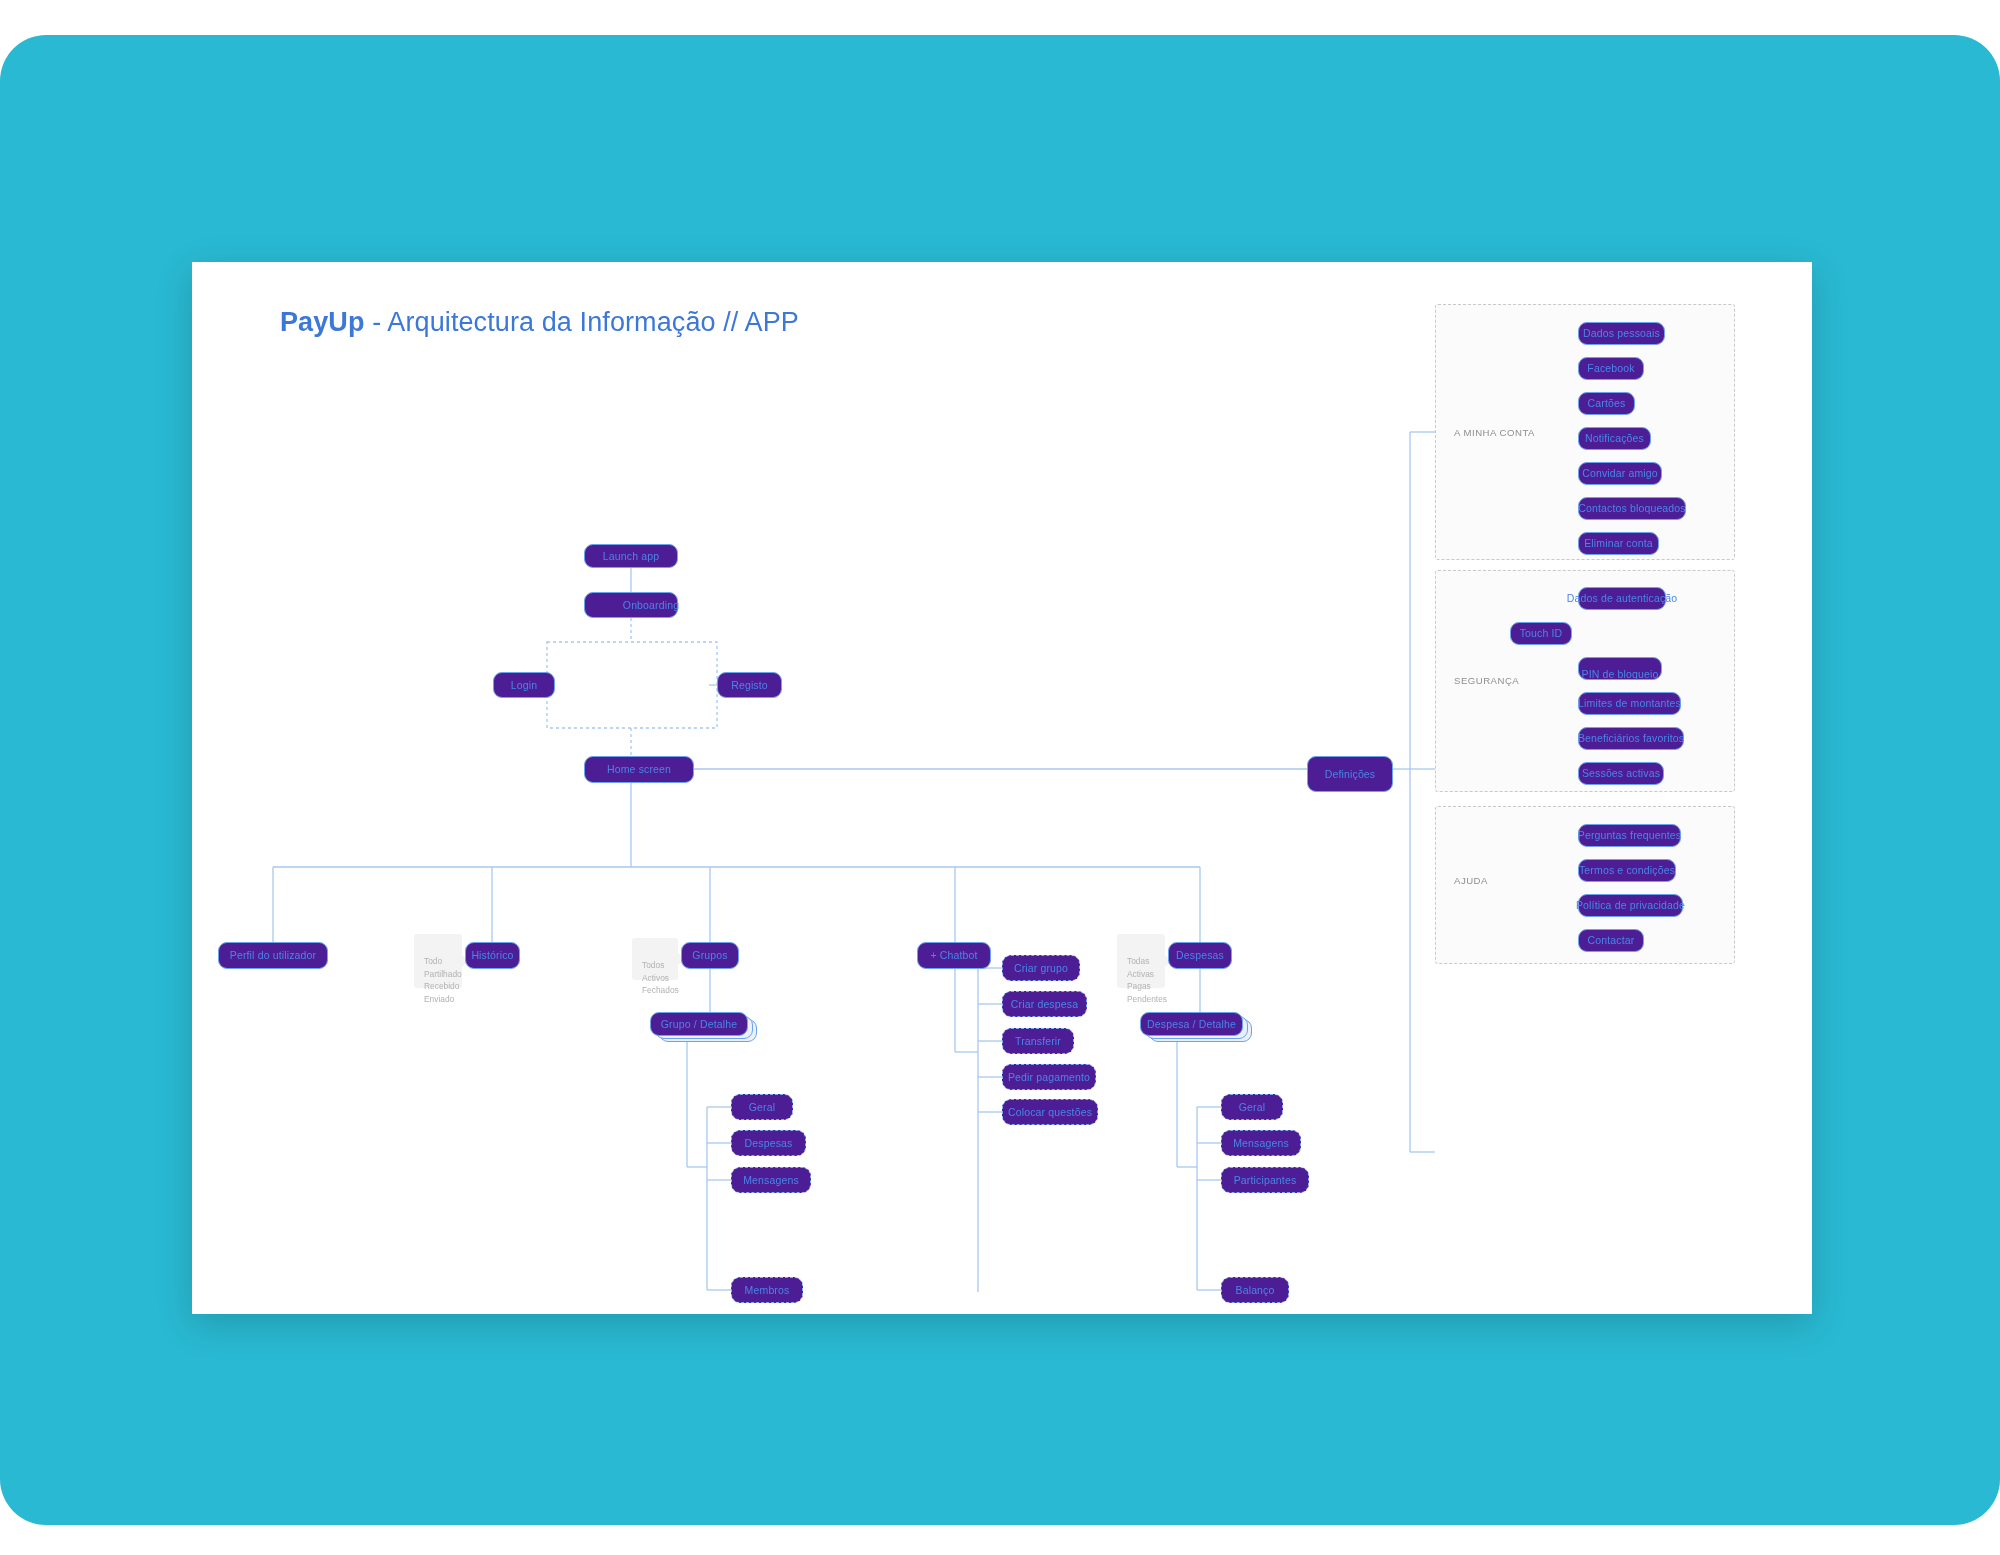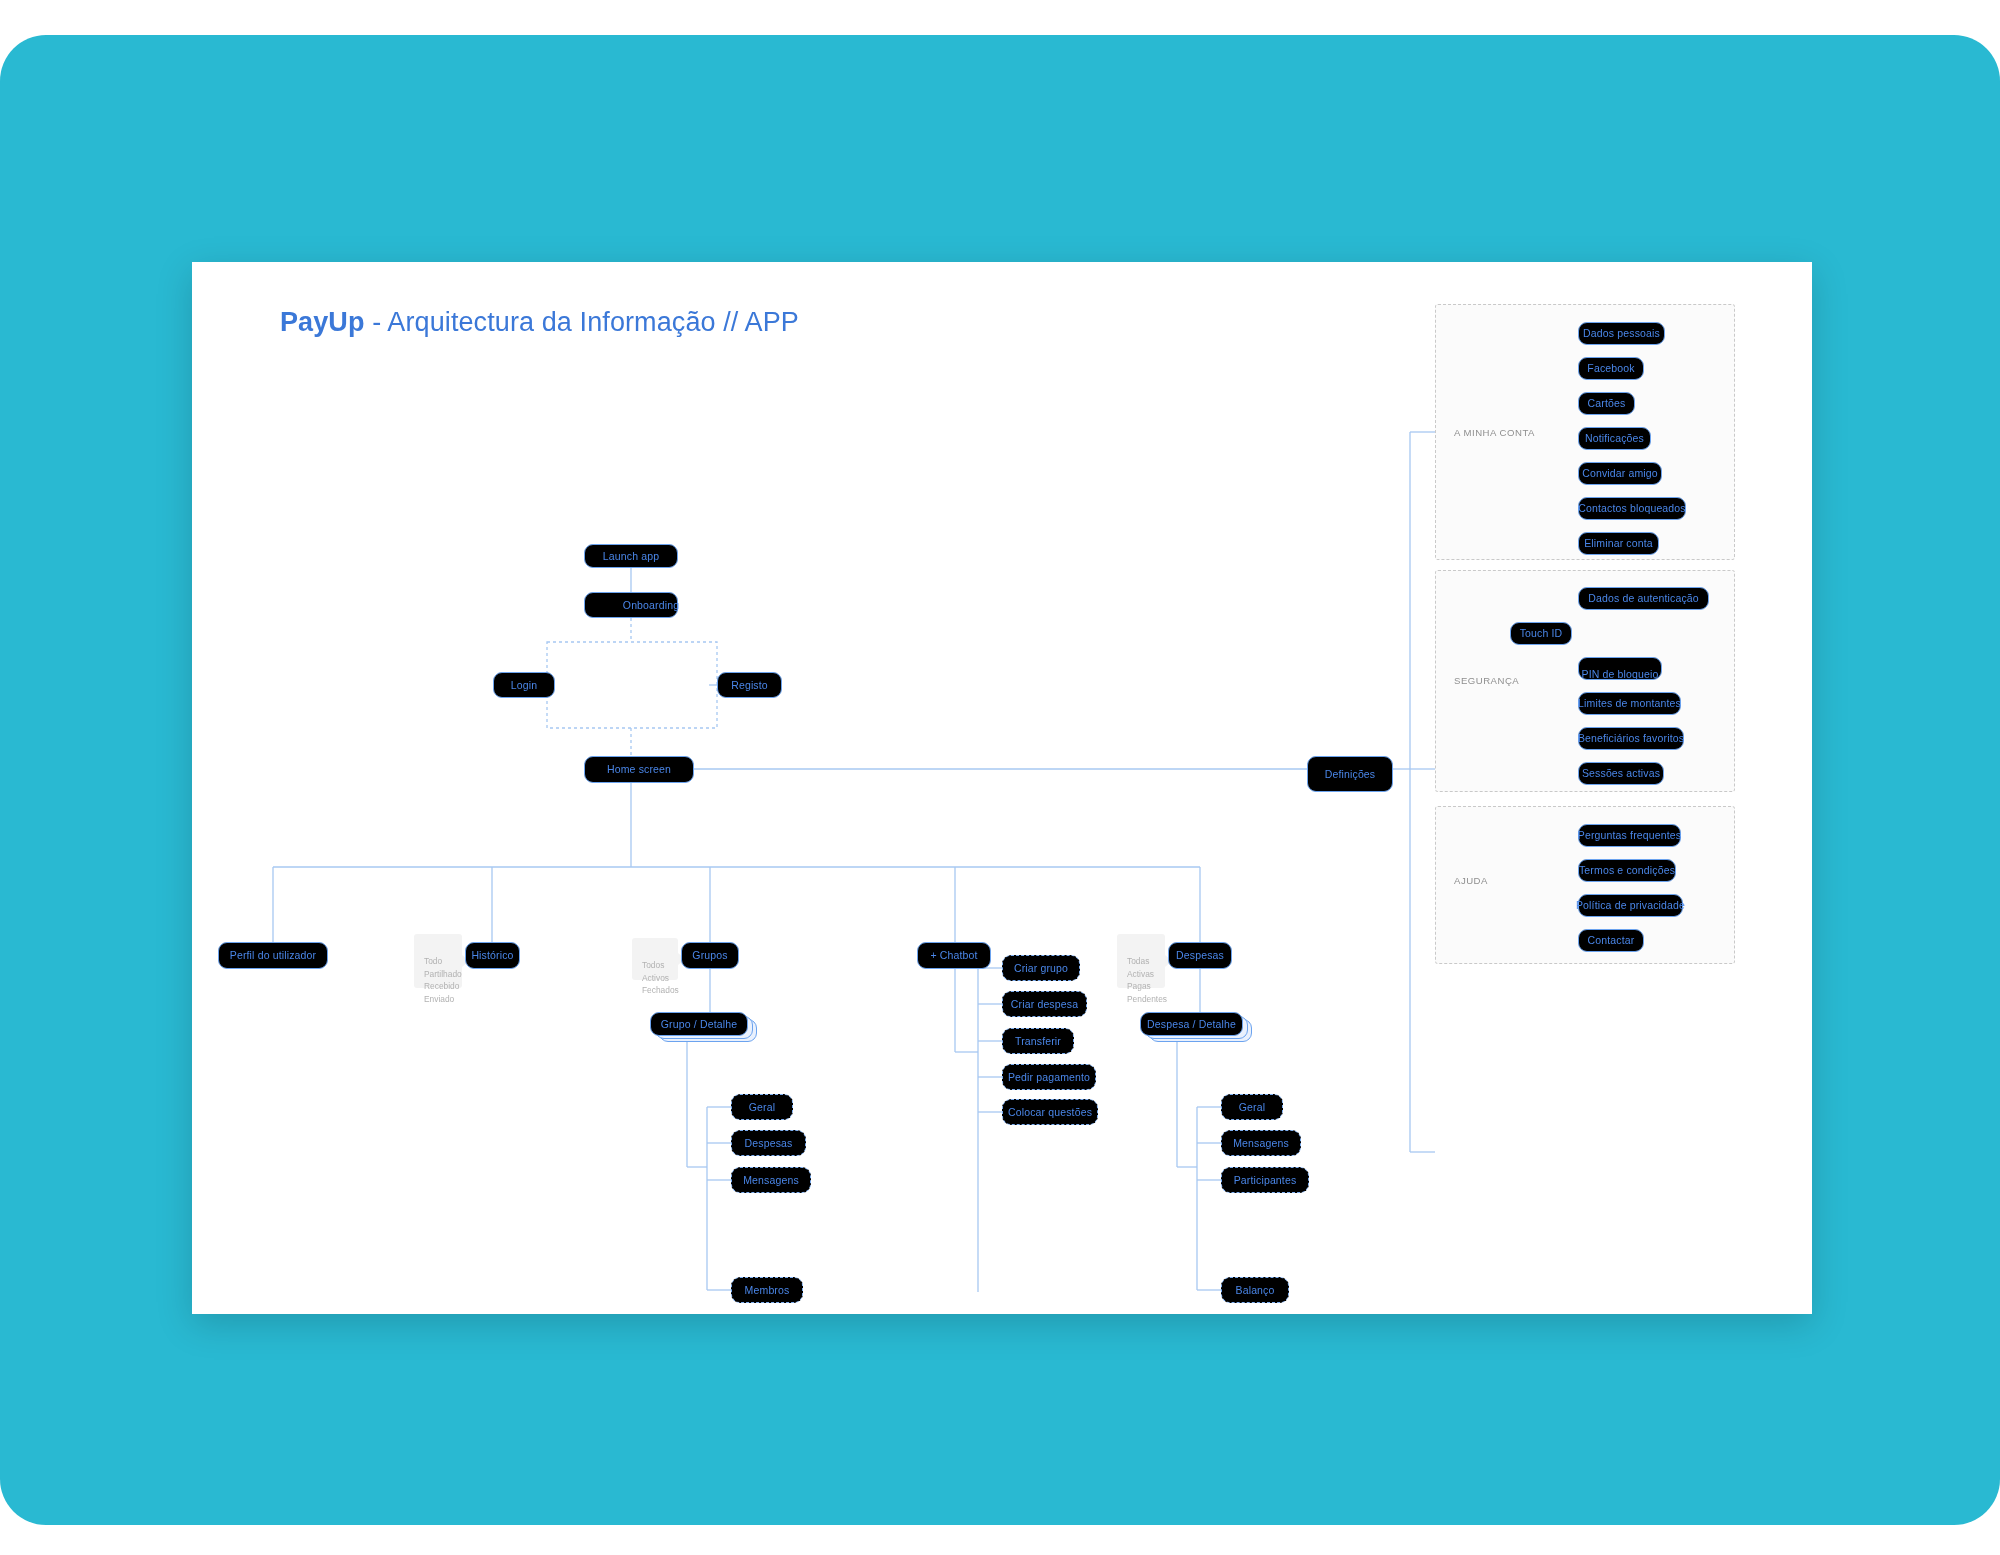--- a/index.html
+++ b/index.html
@@ -56,21 +56,21 @@
     left: 0; top: 0;
     width: 1620px;
     height: 1052px;
     pointer-events: none;
   }
 
   
   .node {
     position: absolute;
     box-sizing: border-box;
-    background: #000000;
+    background: #4c1d95;
     border: 1.6px solid #6ba3ef;
     border-radius: 9px;
     color: #4a86e8;
     font-size: 10.5px;
     display: flex;
     align-items: center;
     justify-content: center;
     text-align: center;
     white-space: nowrap;
     letter-spacing: 0.15px;
@@ -342,21 +342,21 @@
   <div class="node" style="left:1386px; top:235px; width:108px; height:23px;">
     <span>Contactos bloqueados</span>
   </div>
   <div class="node" style="left:1386px; top:270px; width:81px; height:23px;">
     <span>Eliminar conta</span>
   </div>
 
   <div class="group-panel" style="left:1243px; top:308px; width:300px; height:222px;"></div>
   <div class="group-label" style="left:1262px; top:413px;">SEGURANÇA</div>
 
-  <div class="node" style="left:1386px; top:325px; width:131px; height:23px;">
+  <div class="node" style="left:1386px; top:325px; width:88px; height:23px;">
     <span>Dados de autenticação</span>
   </div>
   <div class="node" style="left:1318px; top:360px; width:62px; height:23px;align-items:center;">
     <span>Touch ID</span>
   </div>
   <div class="node" style="left:1386px; top:395px; width:84px; height:23px;align-items:flex-end;">
     <span>PIN de bloqueio</span>
   </div>
   <div class="node" style="left:1386px; top:430px; width:103px; height:23px;">
     <span>Limites de montantes</span>

